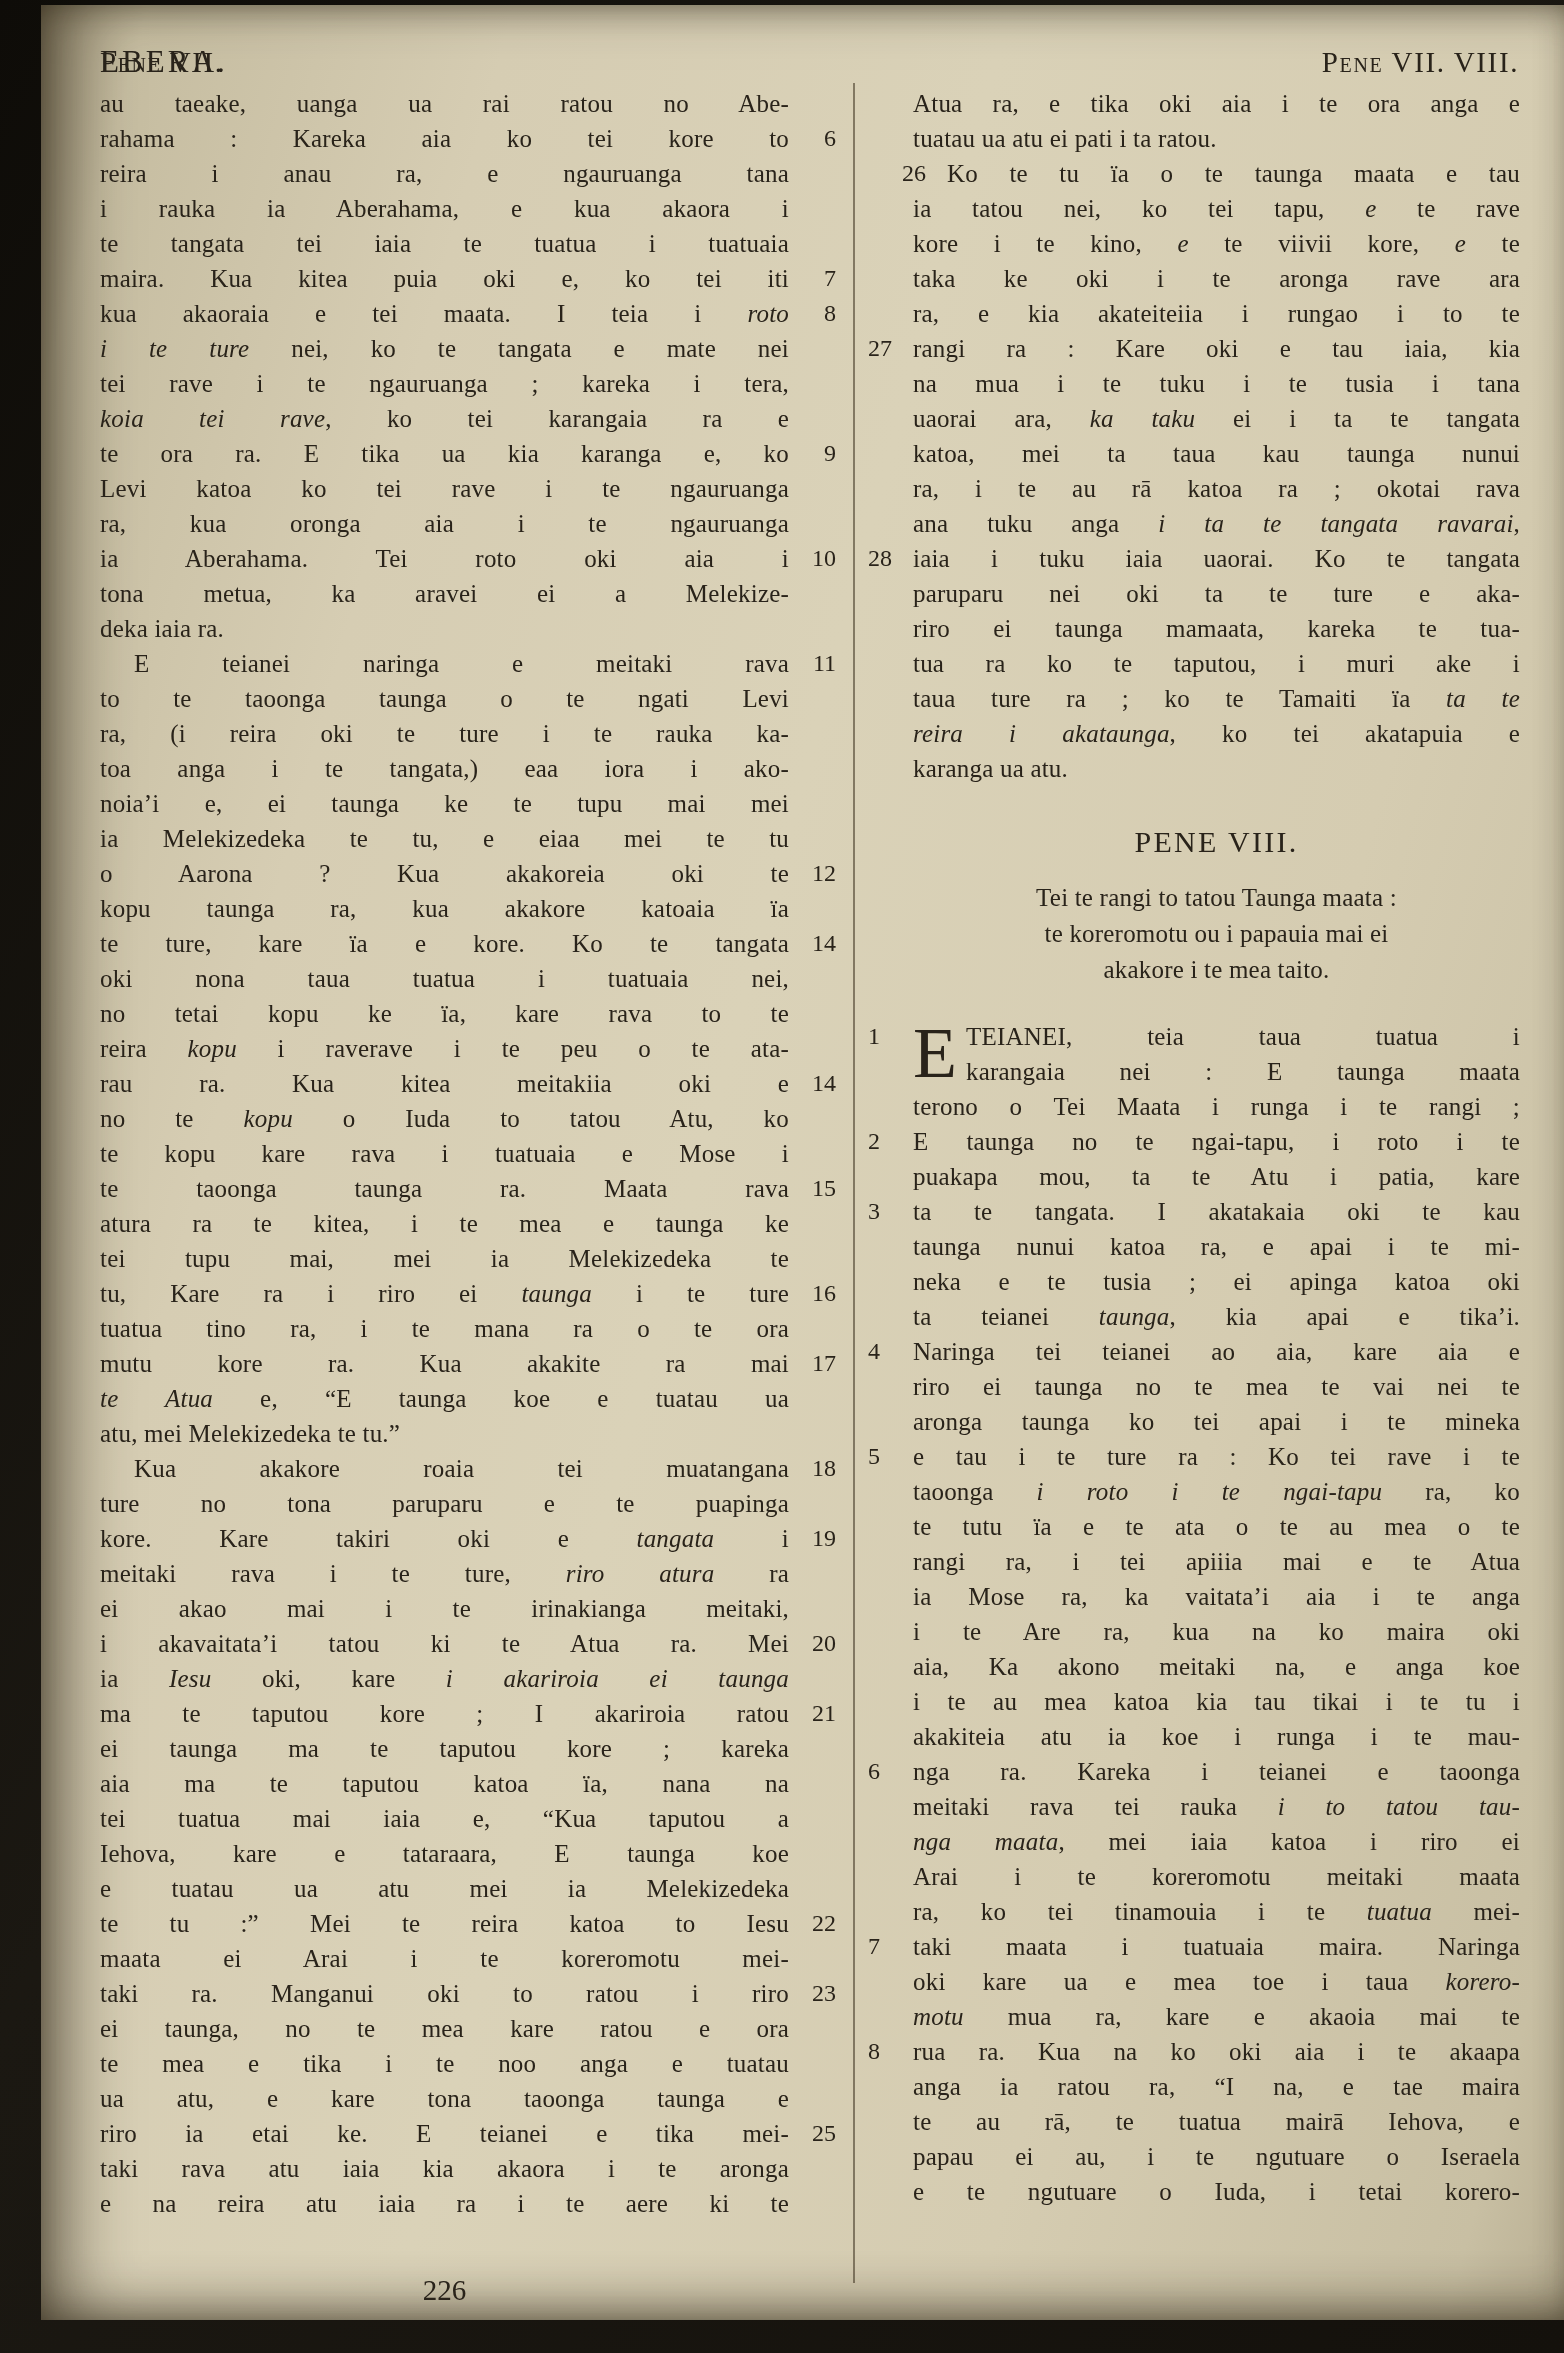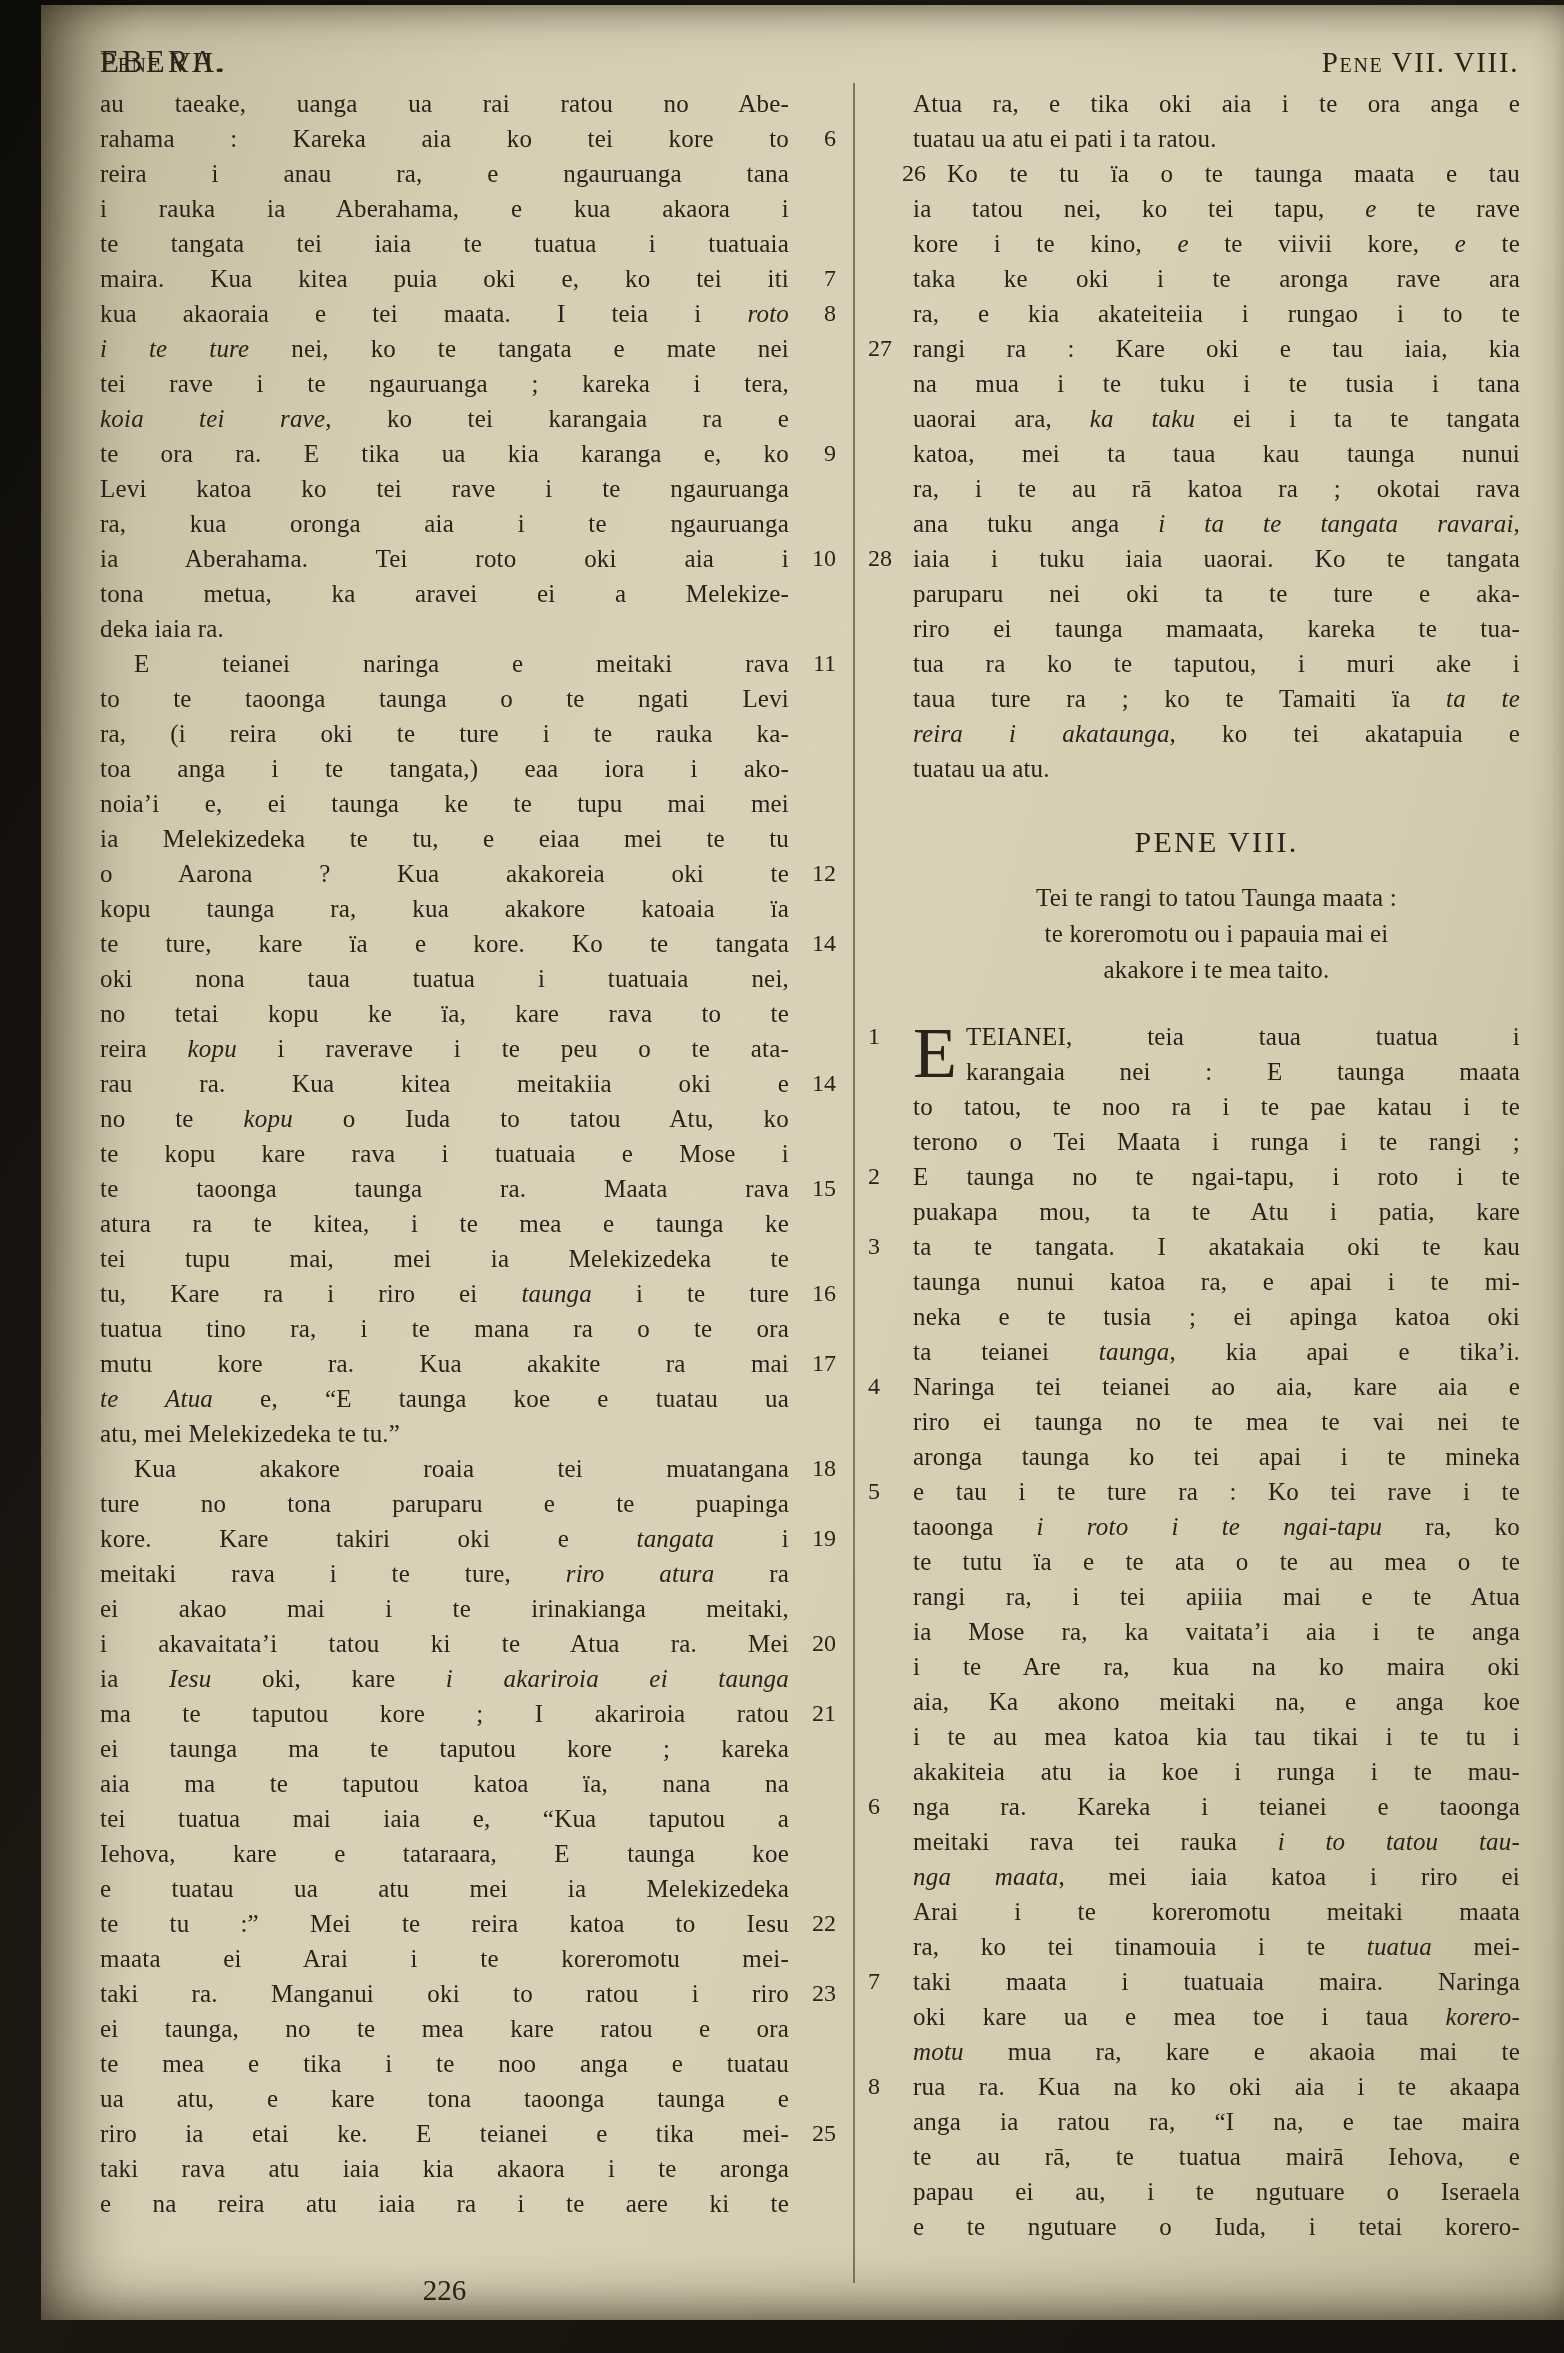--- a/index.html
+++ b/index.html
@@ -142,33 +142,32 @@
         <div class="line">uaorai ara, <i>ka taku</i> ei i ta te tangata</div>
         <div class="line">katoa, mei ta taua kau taunga nunui</div>
         <div class="line">ra, i te au rā katoa ra ; okotai rava</div>
         <div class="line">ana tuku anga <i>i ta te tangata ravarai</i>,</div>
         <div class="line">iaia i tuku iaia uaorai. Ko te tangata<span class="vnum">28</span></div>
         <div class="line">paruparu nei oki ta te ture e aka-</div>
         <div class="line">riro ei taunga mamaata, kareka te tua-</div>
         <div class="line">tua ra ko te taputou, i muri ake i</div>
         <div class="line">taua ture ra ; ko te Tamaiti ïa <i>ta te</i></div>
         <div class="line"><i>reira i akataunga</i>, ko tei akatapuia e</div>
-        <div class="line end">tuatau ua atu.</div>
+        <div class="line end">karanga ua atu.</div>
       </div>
       <div class="chapter-heading">PENE VIII.</div>
       <div class="chapter-summary">
         <div class="summary-line">Tei te rangi to tatou Taunga maata :</div>
         <div class="summary-line">te koreromotu ou i papauia mai ei</div>
         <div class="summary-line">akakore i te mea taito.</div>
       </div>
       <div class="verse-block">
         <span class="drop-cap">E</span>
         <div class="line dcpad">TEIANEI, teia taua tuatua i<span class="vnum">1</span></div>
         <div class="line dcpad">karangaia nei : E taunga maata</div>
-        <div class="line">to tatou, te noo ra i te pae katau i te</div>
         <div class="line">terono o Tei Maata i runga i te rangi ;</div>
         <div class="line">E taunga no te ngai-tapu, i roto i te<span class="vnum">2</span></div>
         <div class="line">puakapa mou, ta te Atu i patia, kare</div>
         <div class="line">ta te tangata. I akatakaia oki te kau<span class="vnum">3</span></div>
         <div class="line">taunga nunui katoa ra, e apai i te mi-</div>
         <div class="line">neka e te tusia ; ei apinga katoa oki</div>
         <div class="line">ta teianei <i>taunga</i>, kia apai e tika’i.</div>
         <div class="line">Naringa tei teianei ao aia, kare aia e<span class="vnum">4</span></div>
         <div class="line">riro ei taunga no te mea te vai nei te</div>
         <div class="line">aronga taunga ko tei apai i te mineka</div>

